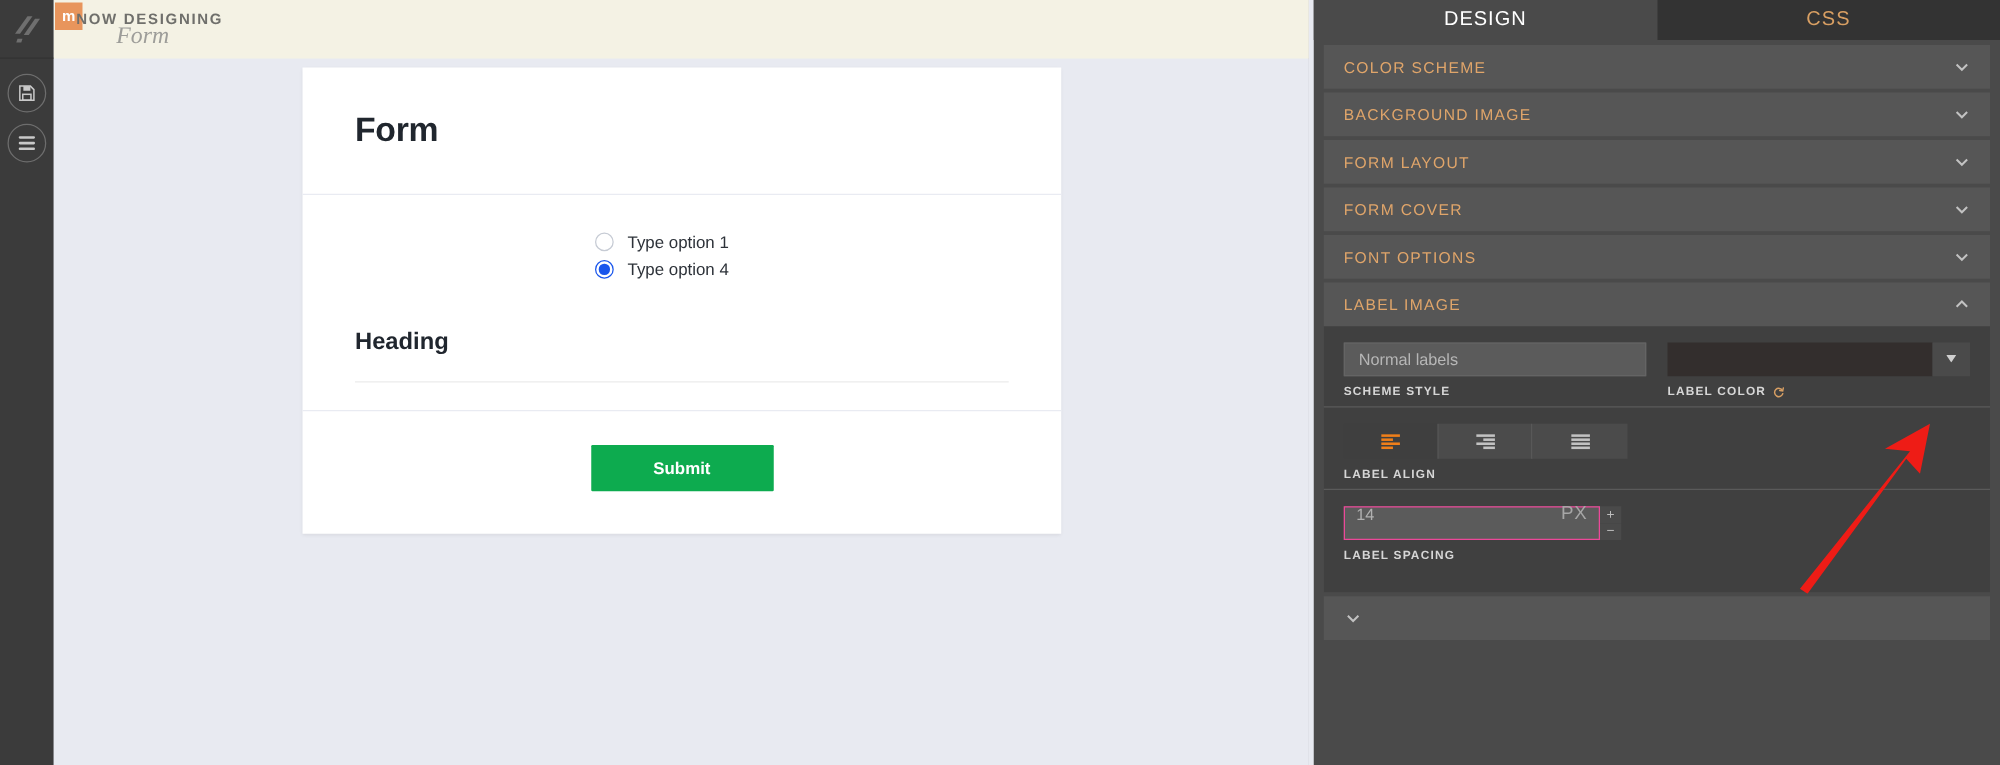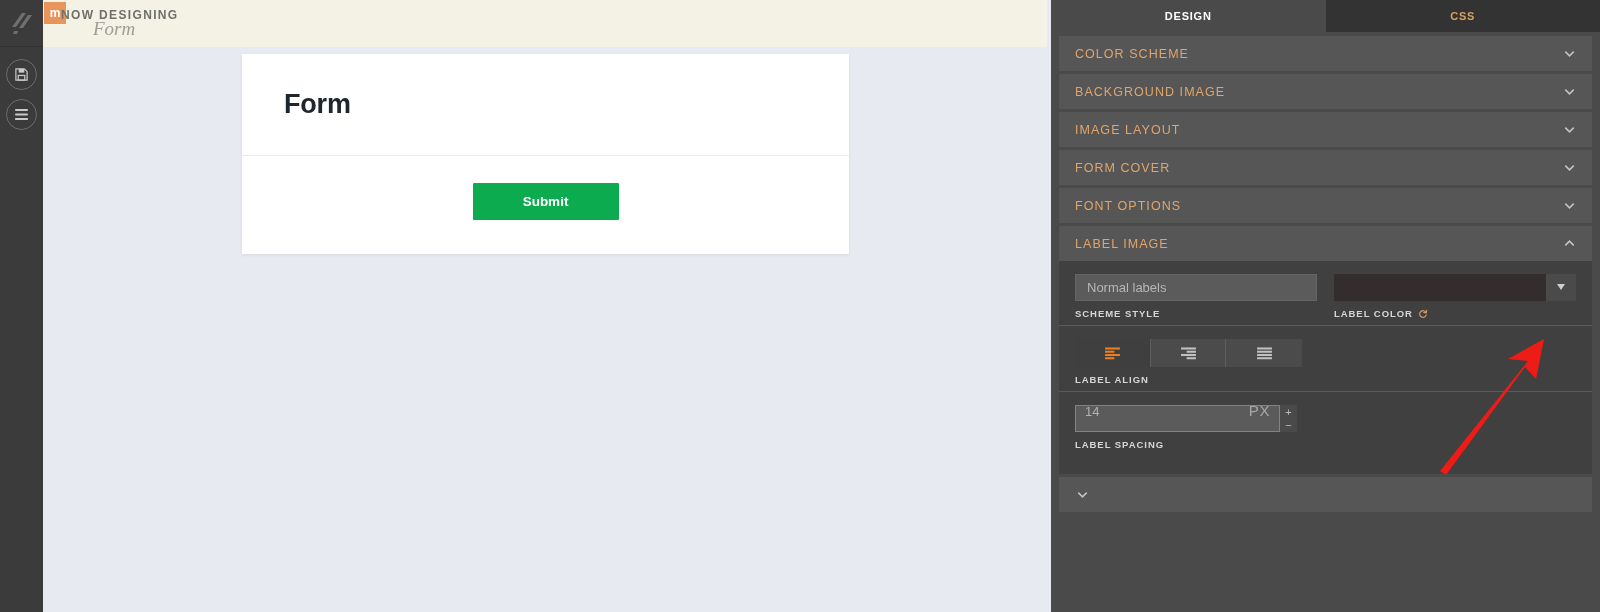--- a/index.html
+++ b/index.html
@@ -114,21 +114,21 @@
 
   
   .panel {
     width: 553px; flex: 0 0 553px; height: 612px;
     background: #4a4a4a; display: flex; flex-direction: column;
     border-left: 4px solid #e8eaf1;
   }
   .tabs { display: flex; height: 32px; flex: 0 0 32px; }
   .tab {
     flex: 1 1 50%; display: flex; align-items: center; justify-content: center;
-    font-size: 11px; font-weight: 700; letter-spacing: .8px;
+    font-size: 16px; font-weight: 400; letter-spacing: .8px;
     cursor: pointer;
   }
   .tab.active { background: #4a4a4a; color: #ffffff; }
   .tab.inactive { background: #333333; color: #d89f63; }
 
   .panel-scroll { flex: 1 1 auto; padding: 4px 8px 0 8px; overflow: hidden; }
 
   .acc {
     background: #565656; margin-bottom: 3px;
   }
@@ -256,20 +256,37 @@
       <div class="designbar-title">Form</div>
     </div>
 
     <div class="canvas">
       <div class="form-card">
 
         <div class="form-section form-head">
           <div class="form-title">Form</div>
         </div>
 
+        <div class="form-body">
+          <div class="radio-group">
+            <div class="radio-row">
+              <span class="radio"></span>
+              <span class="radio-label">Type option 1</span>
+            </div>
+            <div class="radio-row">
+              <span class="radio on"></span>
+              <span class="radio-label">Type option 4</span>
+            </div>
+          </div>
+
+          <div class="heading-block">
+            <div class="heading-text">Heading</div>
+            <div class="heading-rule"></div>
+          </div>
+        </div>
 
         <div class="form-foot">
           <button class="submit-btn">Submit</button>
         </div>
 
       </div>
     </div>
   </div>
 
   <div class="panel">
@@ -298,21 +315,21 @@
           <span class="chev">
             <svg viewBox="0 0 16 16" fill="none" stroke="currentColor" stroke-width="1.7">
                 <path d="M3.5 6 L8 10.5 L12.5 6"></path>
               </svg>
           </span>
         </div>
       </div>
 
       <div class="acc">
         <div class="acc-head">
-          <span class="acc-title">IMAGE LAYOUT</span>
+          <span class="acc-title">FORM LAYOUT</span>
           <span class="chev">
             <svg viewBox="0 0 16 16" fill="none" stroke="currentColor" stroke-width="1.7">
                 <path d="M3.5 6 L8 10.5 L12.5 6"></path>
               </svg>
           </span>
         </div>
       </div>
 
       <div class="acc">
         <div class="acc-head">

